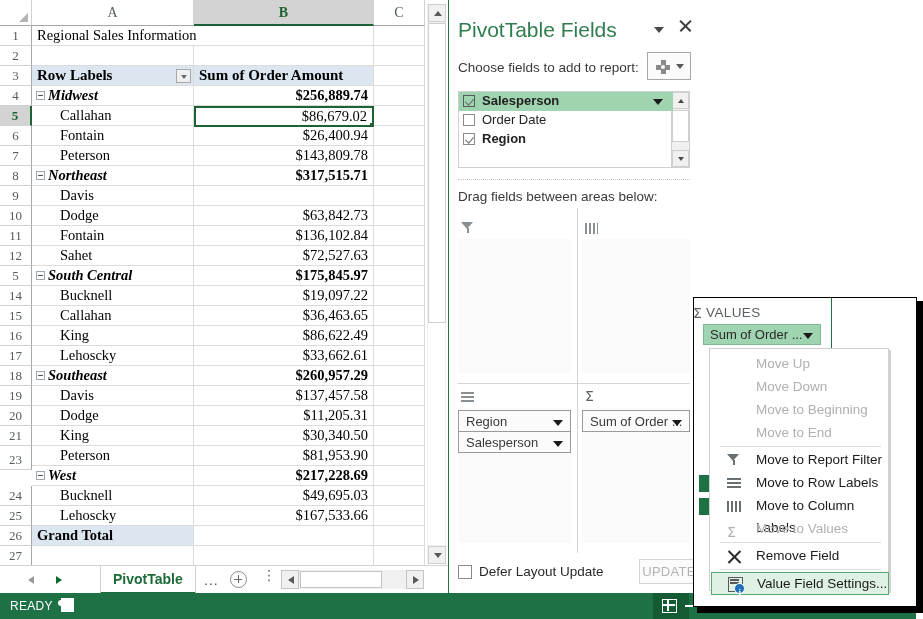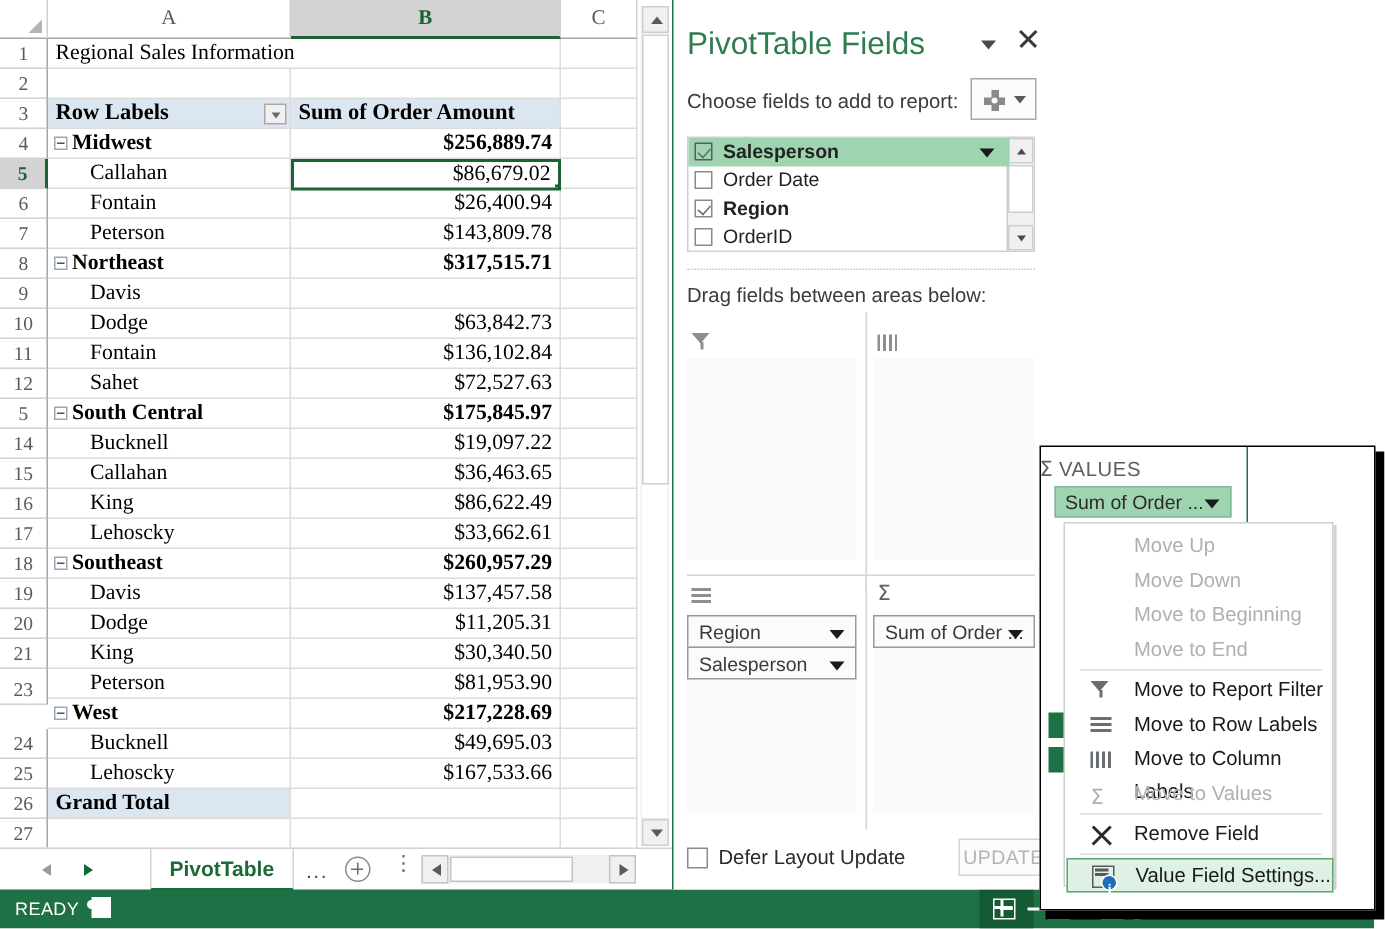--- a/index.html
+++ b/index.html
@@ -61,21 +61,21 @@
     background: #ffffff;
     overflow: hidden; white-space: nowrap;
     font-family: "Liberation Serif", serif;
   }
   .cell.a { left: 0; width: 162px; padding-left: 5px; }
   .cell.b { left: 162px; width: 180px; text-align: right; padding-right: 5px; }
   .cell.c { left: 342px; width: 51px; }
   .cell.bold { font-weight: bold; }
   .cell.hdr { background: #dce6f1; font-weight: bold; font-size: 15px; }
   .cell.total { background: #dce6f1; font-weight: bold; }
-  .cell.grp { padding-left: 16px; }
+  .cell.grp { padding-left: 16px; font-style: italic; }
   .cell.sub { padding-left: 28px; }
   .cell.selected {
     border: 2px solid #1d6235; border-right: 2px solid #1d6235;
     z-index: 5;
   }
   .sel-handle {
     position: absolute; width: 5px; height: 5px; background: #1d6235;
     right: -3px; bottom: -3px;
   }
   .grp-minus {
@@ -639,24 +639,20 @@
           <div class="frow-dd"></div>
         </div>
         <div class="field-row" style="top: 19px;">
           <div class="fchk"></div>
           <div class="flabel">Order Date</div>
         </div>
         <div class="field-row" style="top: 38px;">
           <div class="fchk on"></div>
           <div class="flabel b">Region</div>
         </div>
-        <div class="field-row" style="top: 57px;">
-          <div class="fchk"></div>
-          <div class="flabel">OrderID</div>
-        </div>
       </div>
 
     <div class="pane-sep"></div>
     <div class="drag-lbl">Drag fields between areas below:</div>
 
     <div class="vdiv" style="left:128px; top:208px; height:185px;"></div>
     <div class="hdiv" style="left:9px; top:383px; width:232px;"></div>
     <div class="vdiv" style="left:128px; top:388px; height:165px;"></div>
 
     <div class="ic-filter" style="left:12px; top:222px;"></div>

